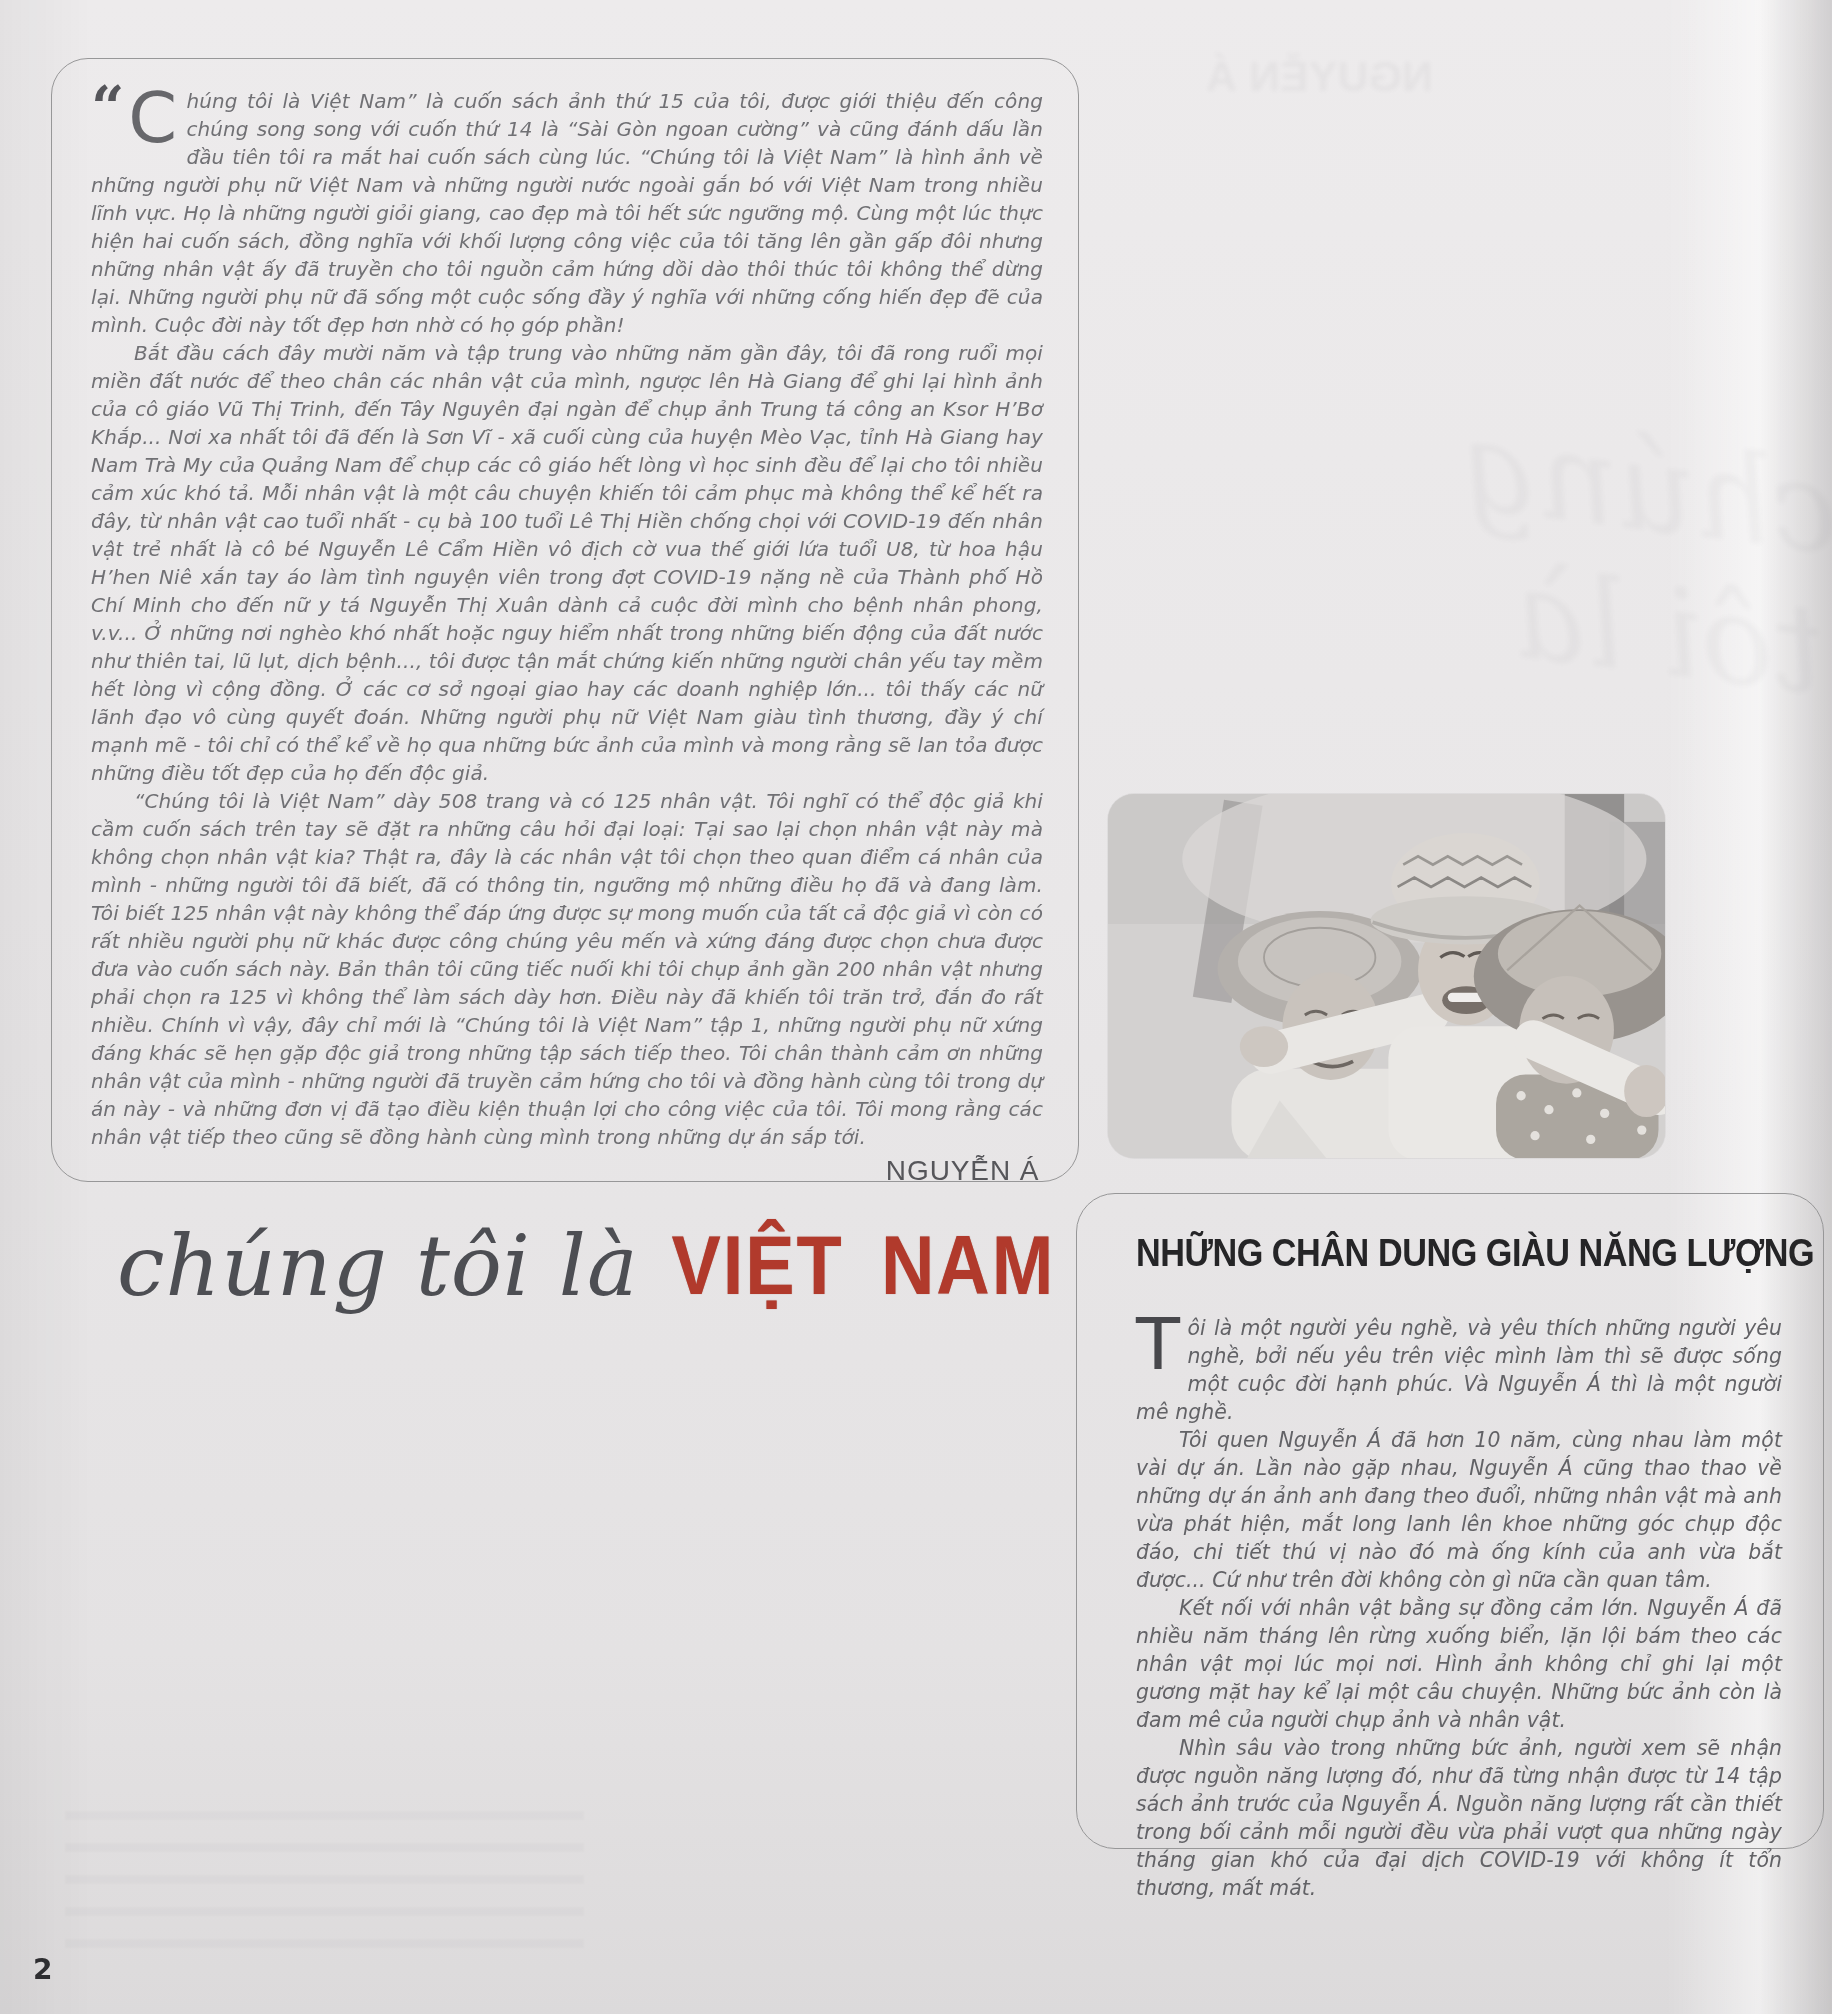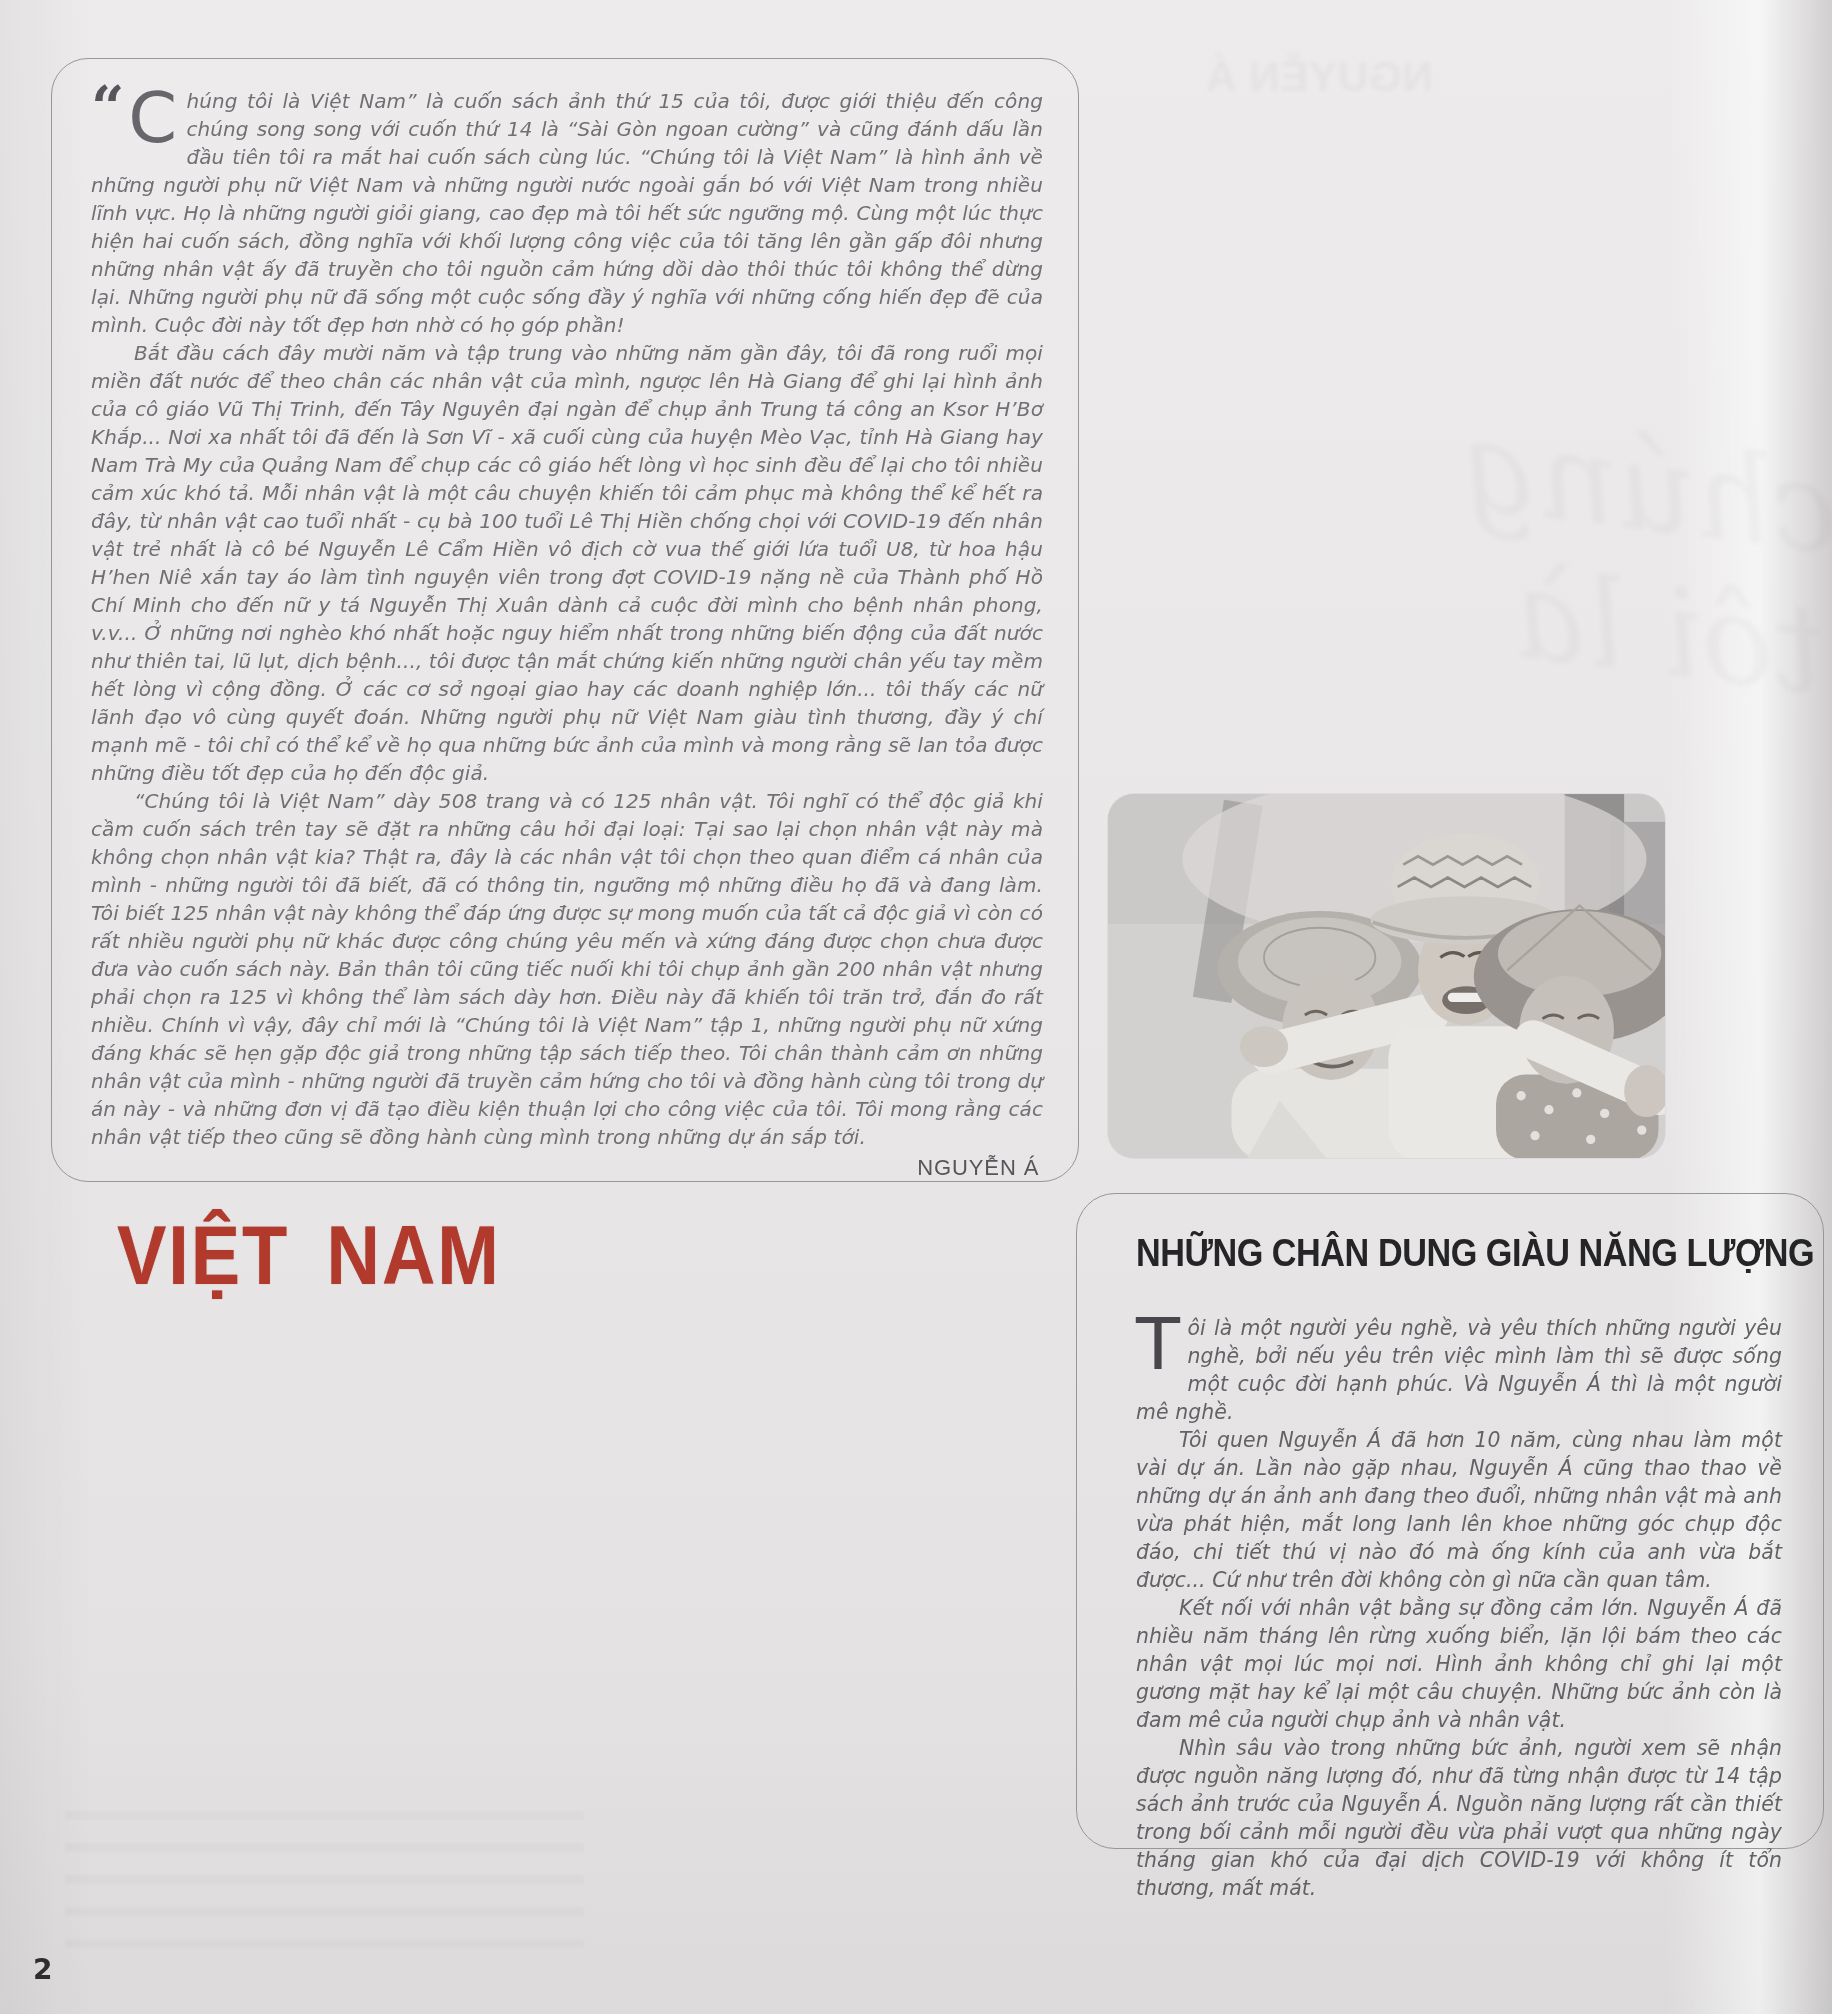--- a/index.html
+++ b/index.html
@@ -28,21 +28,21 @@
     font-family:"DejaVu Serif", serif;
     font-size:58px;line-height:39px;margin:1.9px 3.7px 0 0;color:#55555a;
   }
   .dropcap{
     float:left;font-style:normal;
     font-size:70px;line-height:54px;margin:3.7px 9.3px 0 0;color:#67676b;
   }
   .sig-intro{
     text-align:right;margin-top:3.7px;padding-right:3.7px;
     font-family:"Liberation Sans", sans-serif;
-    font-size:22px;letter-spacing:0.9px;color:#56565a;
+    font-size:28px;letter-spacing:0.9px;color:#56565a;
   }
 
   
   .photo{
     position:absolute;left:1108px;top:794px;width:557px;height:364px;
     border-radius:26px;overflow:hidden;background:#d4d2d1;
     box-shadow:0 0 0 0.9px rgba(0,0,0,0.05);
   }
   .photo svg{display:block;width:100%;height:100%;}
 
@@ -183,20 +183,21 @@
       </g>
 
       <g>
         <rect x="440" y="248" width="190" height="42" rx="21" fill="#eae8e5" transform="rotate(24 470 260)"></rect>
         <ellipse cx="580" cy="320" rx="24" ry="28" fill="#cdc6c0"></ellipse>
       </g>
     </svg>
   </div>
 
   <div class="title">
+    <span class="script">chúng tôi là</span>
     <span class="accent">VIỆT NAM</span>
   </div>
 
   <div class="feature-box">
     <h2>NHỮNG CHÂN DUNG GIÀU NĂNG LƯỢNG</h2>
     <p class="para lead">
       <span class="dropcap t">T</span><span>ôi là một người yêu nghề, và yêu thích những người yêu nghề, bởi nếu yêu trên việc mình làm thì sẽ được sống một cuộc đời hạnh phúc. Và Nguyễn Á thì là một người mê nghề.</span>
     </p>
     <p class="para indent">Tôi quen Nguyễn Á đã hơn 10 năm, cùng nhau làm một vài dự án. Lần nào gặp nhau, Nguyễn Á cũng thao thao về những dự án ảnh anh đang theo đuổi, những nhân vật mà anh vừa phát hiện, mắt long lanh lên khoe những góc chụp độc đáo, chi tiết thú vị nào đó mà ống kính của anh vừa bắt được... Cứ như trên đời không còn gì nữa cần quan tâm.</p>
     <p class="para indent">Kết nối với nhân vật bằng sự đồng cảm lớn. Nguyễn Á đã nhiều năm tháng lên rừng xuống biển, lặn lội bám theo các nhân vật mọi lúc mọi nơi. Hình ảnh không chỉ ghi lại một gương mặt hay kể lại một câu chuyện. Những bức ảnh còn là đam mê của người chụp ảnh và nhân vật.</p>

